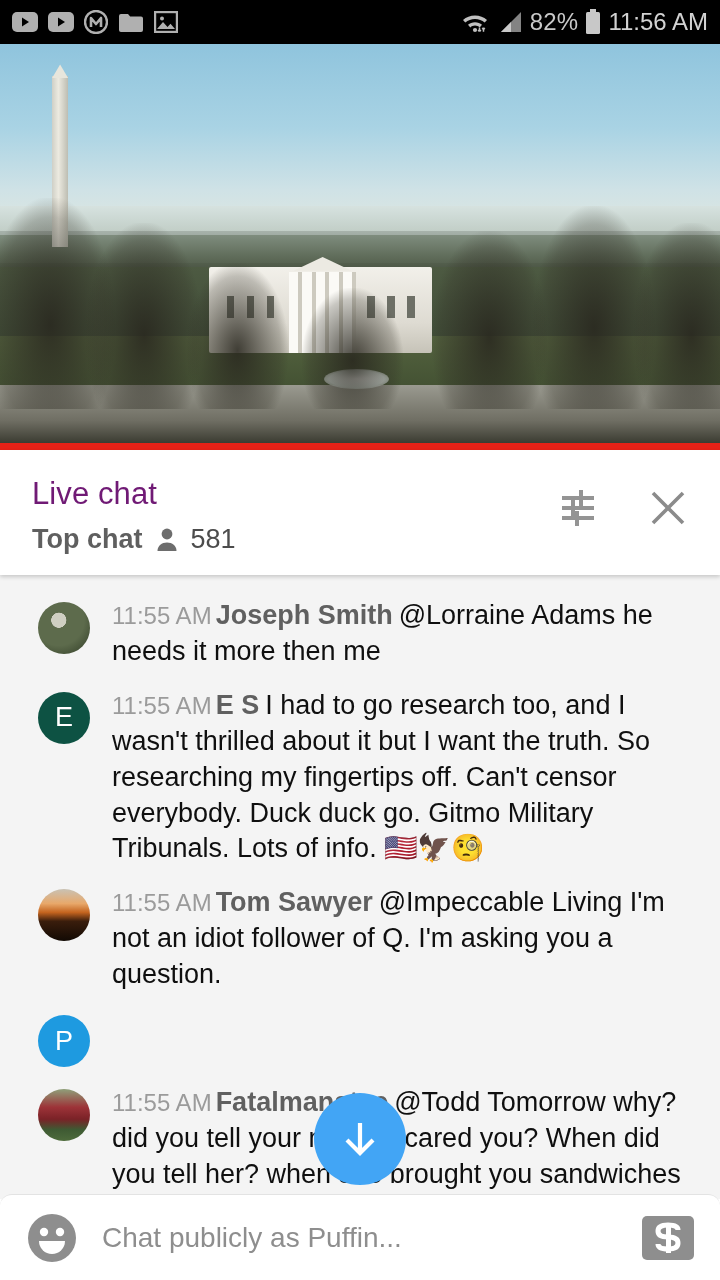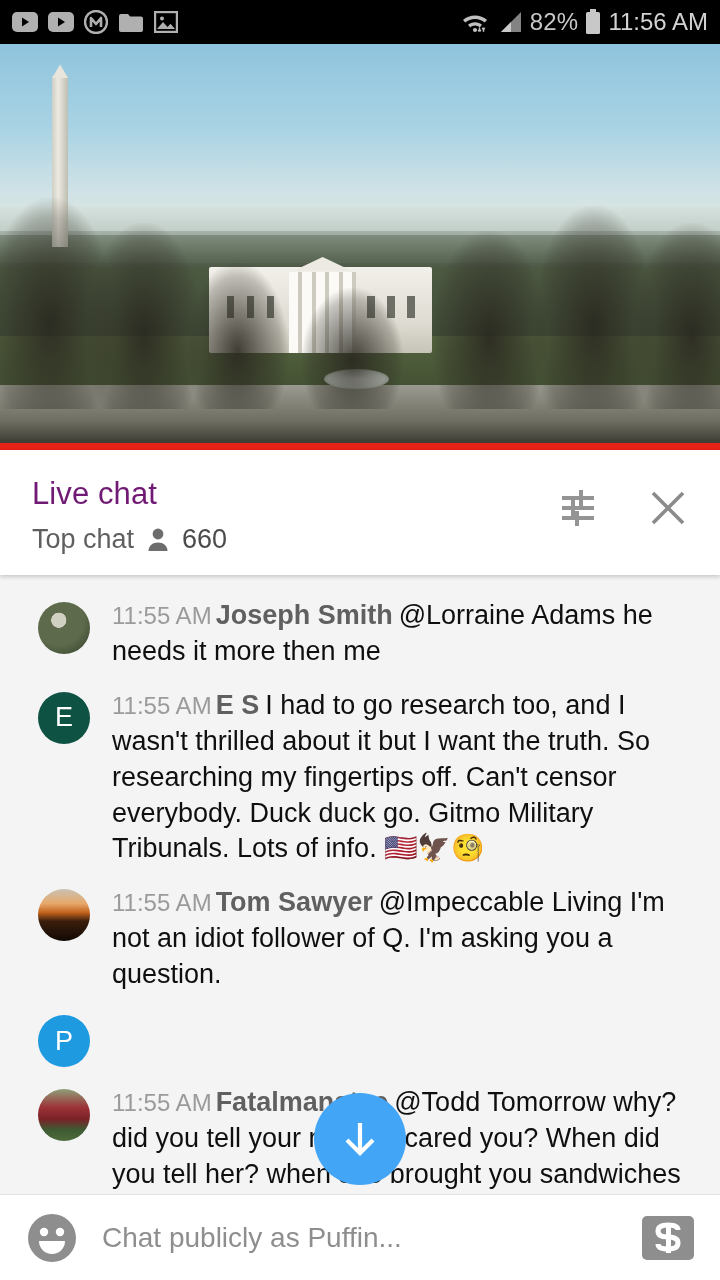--- a/index.html
+++ b/index.html
@@ -96,21 +96,21 @@
   .chat-header {
     position: relative;
     background:#fff; padding: 26px 22px 20px 32px;
     display:flex; align-items:flex-start;
     box-shadow: 0 2px 4px rgba(0,0,0,.18);
     z-index: 5;
   }
   .ch-titles { flex:1; }
   .ch-title { font-size: 31px; color:#701a75; font-weight:400; letter-spacing:.1px; }
   .ch-sub { margin-top: 12px; display:flex; align-items:center; gap: 12px; }
-  .ch-subtext { font-size:27px; color:#5f5f5f; font-weight:400; }
+  .ch-subtext { font-size:27px; color:#5f5f5f; font-weight:700; }
   .ch-count { font-size:27px; color:#4c4c4c; }
   .ch-actions { display:flex; align-items:center; gap: 46px; padding-top: 10px; padding-right: 8px; }
   .ch-btn { width:44px; height:44px; display:flex; align-items:center; justify-content:center; cursor:pointer; }
 
   
   .chat-body {
     position:relative;
     background:#f4f4f4;
     height: 624px;
     padding: 14px 0 6px 12px;
@@ -139,21 +139,21 @@
     bottom: 14px;
     width: 92px; height: 92px; border-radius:50%;
     background:#42a5f5; display:flex; align-items:center; justify-content:center;
     cursor:pointer; z-index: 9;
   }
 
   
   .inputbar {
     position:absolute; left:0; bottom:0; width:100%; height: 86px;
     background:#fff; display:flex; align-items:center;
-    padding: 0 26px; border-top: 1px solid #e3e3e3;
+    padding: 0 26px; border-top: 1px solid #e3e3e3; border-radius: 12px;
   }
   .emoji-btn { width:52px; height:52px; flex:0 0 52px; margin-right: 24px; cursor:pointer; }
   .chat-input {
     flex:1; border:none; outline:none; background:transparent;
     font-family:"Liberation Sans", sans-serif;
     font-size: 28px; color:#8a8a8a;
   }
   .chat-input::placeholder { color:#8e8e8e; }
   .superchat-btn { width:52px; height:44px; flex:0 0 52px; cursor:pointer; margin-left: 14px; }
 </style>
@@ -242,21 +242,21 @@
 
   <div class="chat-header">
     <div class="ch-titles">
       <div class="ch-title">Live chat</div>
       <div class="ch-sub">
         <span class="ch-subtext">Top chat</span>
         <svg width="24" height="26" viewBox="0 0 24 26">
             <circle cx="12" cy="7" r="5.4" fill="#6d6d6d"></circle>
             <path d="M2.5 24c0-5.2 4.3-8.4 9.5-8.4s9.5 3.2 9.5 8.4z" fill="#6d6d6d"></path>
           </svg>
-        <span class="ch-count">660</span>
+        <span class="ch-count">581</span>
       </div>
     </div>
     <div class="ch-actions">
       <div class="ch-btn">
         <svg width="42" height="42" viewBox="0 0 42 42">
           <rect x="5" y="9" width="17" height="4" fill="#949494"></rect>
           <rect x="26" y="9" width="11" height="4" fill="#949494"></rect>
           <rect x="22" y="3" width="4" height="16" fill="#949494"></rect>
           <rect x="5" y="19" width="9" height="4" fill="#949494"></rect>
           <rect x="18" y="19" width="19" height="4" fill="#949494"></rect>

